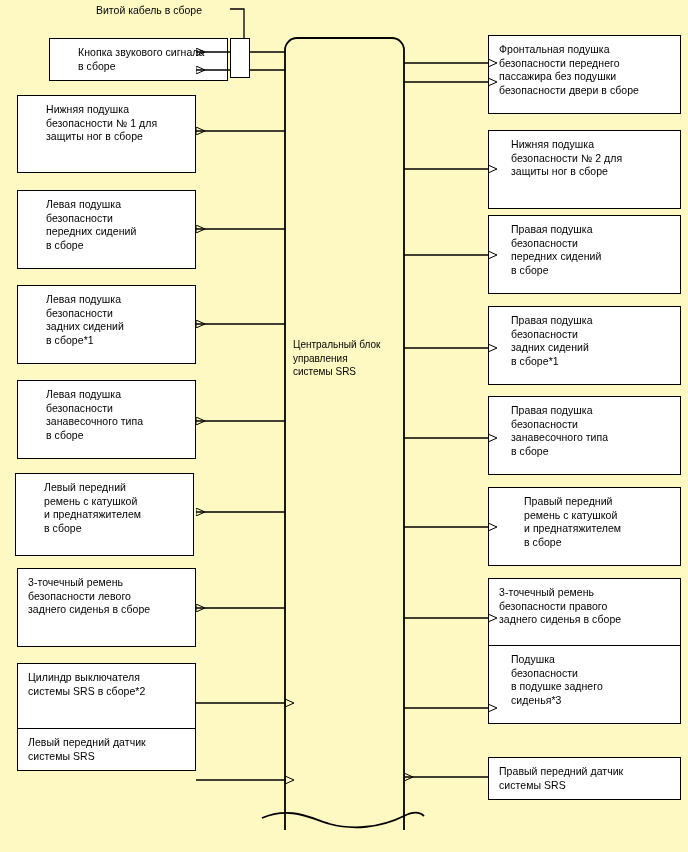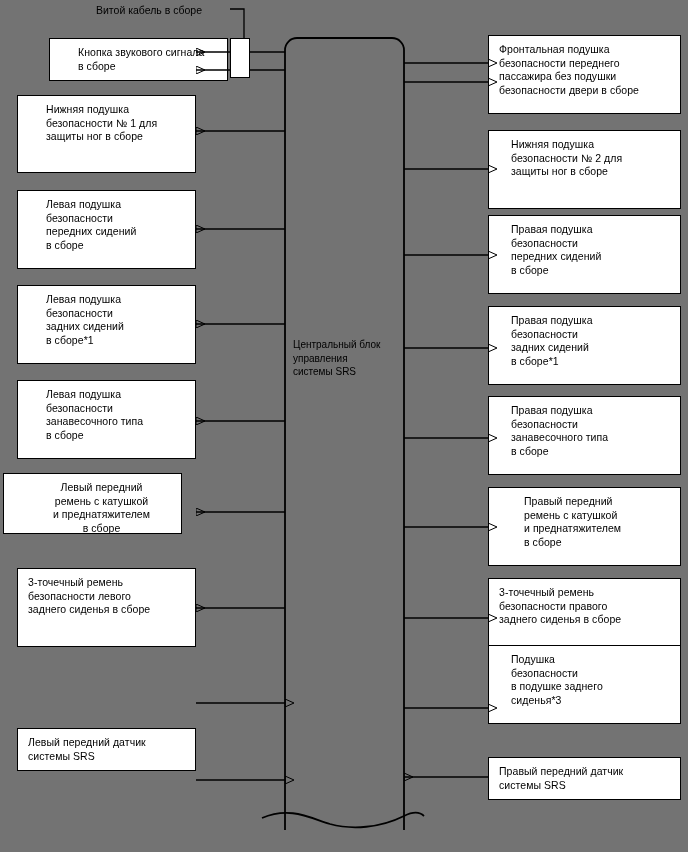--- a/index.html
+++ b/index.html
@@ -8,21 +8,21 @@
     background: #ffffff;
   }
   body {
     font-family: "Liberation Sans", sans-serif;
     color: #000000;
   }
   #diagram {
     position: relative;
     width: 688px;
     height: 852px;
-    background: #737373;
+    background: #fef9c3;
     overflow: hidden;
   }
   .node {
     position: absolute;
     box-sizing: border-box;
     border: 1.6px solid #000000;
     background: #ffffff;
     font-size: 10.5px;
     line-height: 13.6px;
     padding: 7px 10px 0 10px;
@@ -90,29 +90,31 @@
   <div class="node indent" style="left:17px; top:285px; width:179px; height:79px;">Левая подушка
 безопасности
 задних сидений
 в сборе*1</div>
 
   <div class="node indent" style="left:17px; top:380px; width:179px; height:79px;">Левая подушка
 безопасности
 занавесочного типа
 в сборе</div>
 
-  <div class="node indent" style="left:3px; top:473px; width:179px; height:61px;text-align:center;">Левый передний
+  <div class="node indent" style="left:15px; top:473px; width:179px; height:83px;">Левый передний
 ремень с катушкой
 и преднатяжителем
 в сборе</div>
 
   <div class="node" style="left:17px; top:568px; width:179px; height:79px;">3-точечный ремень
 безопасности левого
 заднего сиденья в сборе</div>
 
+  <div class="node" style="left:17px; top:663px; width:179px; height:79px;">Цилиндр выключателя
+системы SRS в сборе*2</div>
 
   <div class="node" style="left:17px; top:728px; width:179px; height:43px;">Левый передний датчик
 системы SRS</div>
 
   <div class="node" style="left:488px; top:35px; width:193px; height:79px;">Фронтальная подушка
 безопасности переднего
 пассажира без подушки
 безопасности двери в сборе</div>
 
   <div class="node indent2" style="left:488px; top:130px; width:193px; height:79px;">Нижняя подушка

